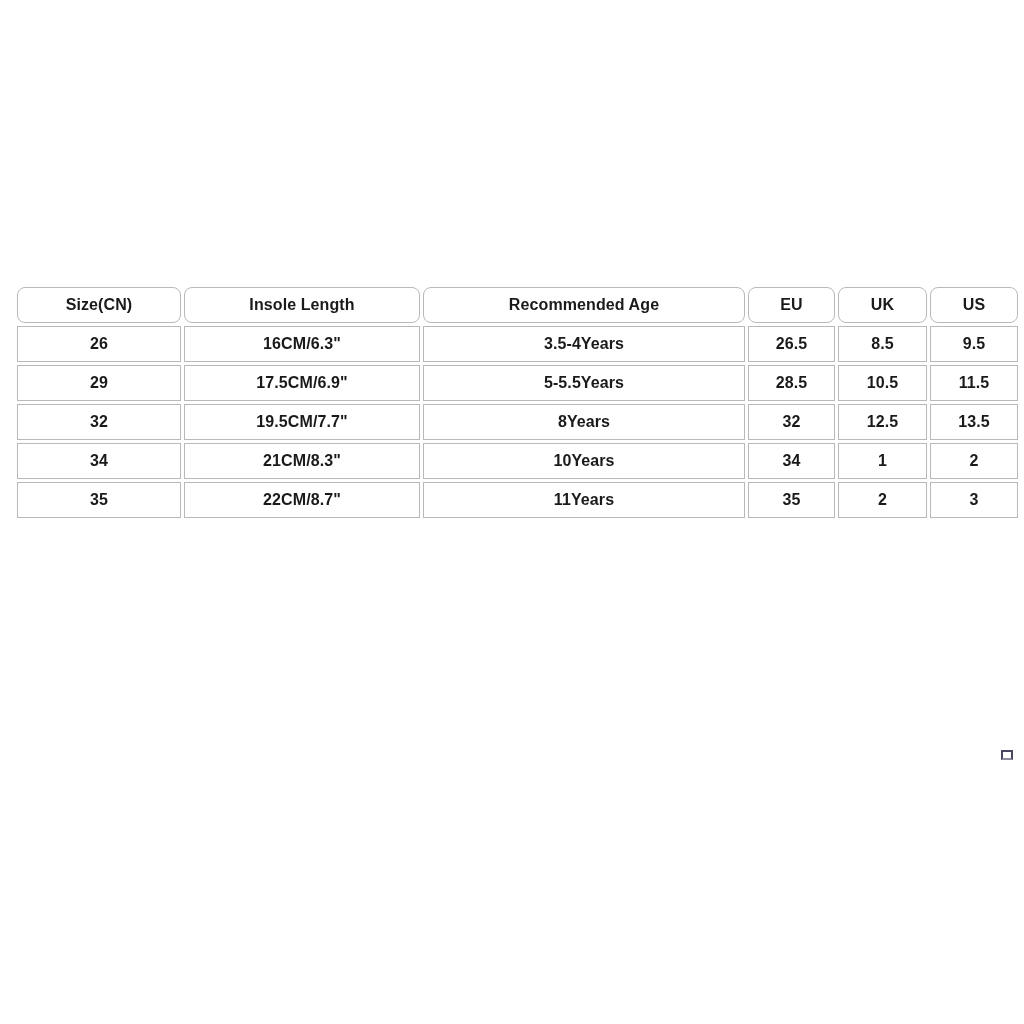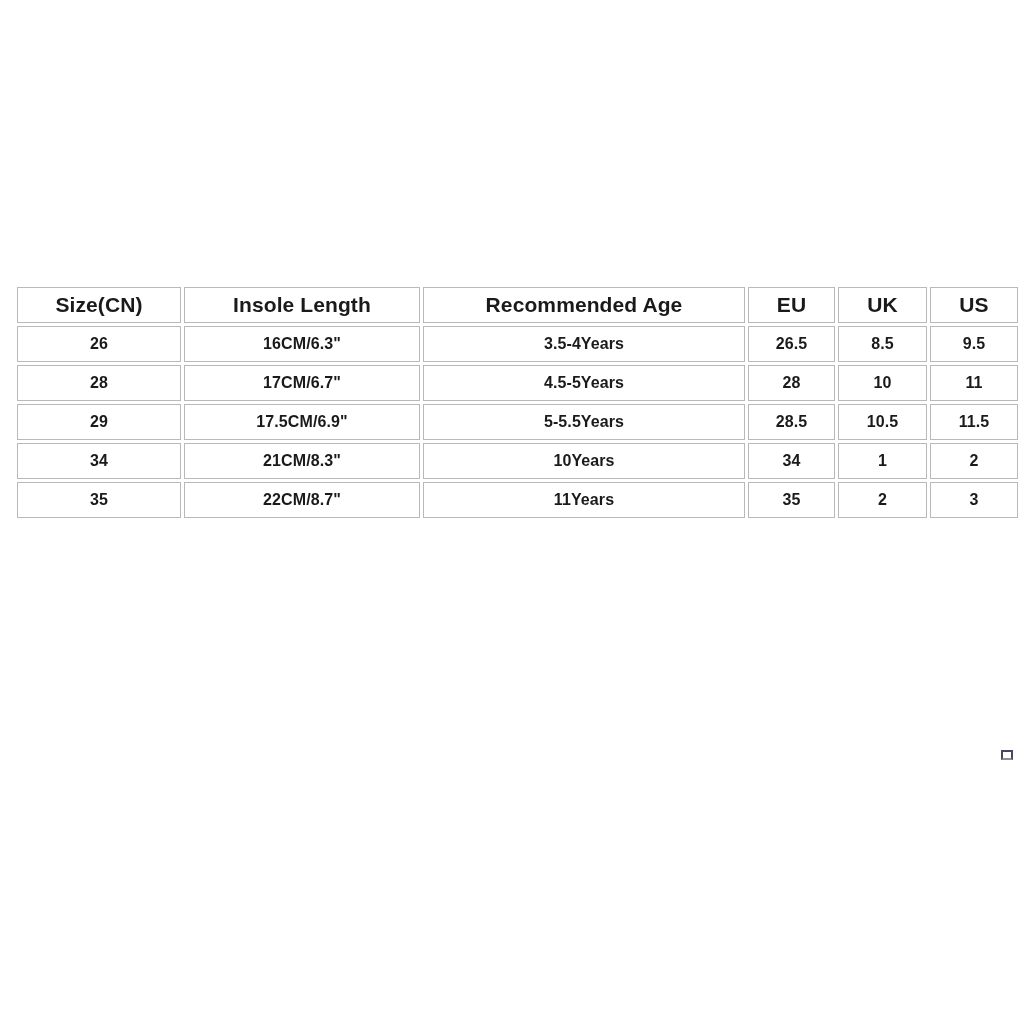--- a/index.html
+++ b/index.html
@@ -40,21 +40,22 @@
     color: #1a1a1a;
     letter-spacing: 0.1px;
     padding: 0 2px;
     box-sizing: border-box;
     line-height: 34px;
     white-space: nowrap;
     overflow: hidden;
   }
 
   table.size-table tr.header-row td {
-    font-size: 21px;
+    font-size: 16px;
+    border-radius: 8px;
   }
 
   
   col.col-size   { width: 164px; }
   col.col-insole { width: 236px; }
   col.col-age    { width: 322px; }
   col.col-eu     { width:  87px; }
   col.col-uk     { width:  89px; }
   col.col-us     { width:  88px; }
 
@@ -98,40 +99,40 @@
       <tr>
         <td>26</td>
         <td>16CM/6.3"</td>
         <td>3.5-4Years</td>
         <td>26.5</td>
         <td>8.5</td>
         <td>9.5</td>
       </tr>
 
 
-      <tr>
-        <td>28</td>
-        <td>17CM/6.7"</td>
-        <td>4.5-5Years</td>
-        <td>28</td>
-        <td>10</td>
-        <td>11</td>
-      </tr>
 
       <tr>
         <td>29</td>
         <td>17.5CM/6.9"</td>
         <td>5-5.5Years</td>
         <td>28.5</td>
         <td>10.5</td>
         <td>11.5</td>
       </tr>
 
 
 
+      <tr>
+        <td>32</td>
+        <td>19.5CM/7.7"</td>
+        <td>8Years</td>
+        <td>32</td>
+        <td>12.5</td>
+        <td>13.5</td>
+      </tr>
 
 
       <tr>
         <td>34</td>
         <td>21CM/8.3"</td>
         <td>10Years</td>
         <td>34</td>
         <td>1</td>
         <td>2</td>
       </tr>

